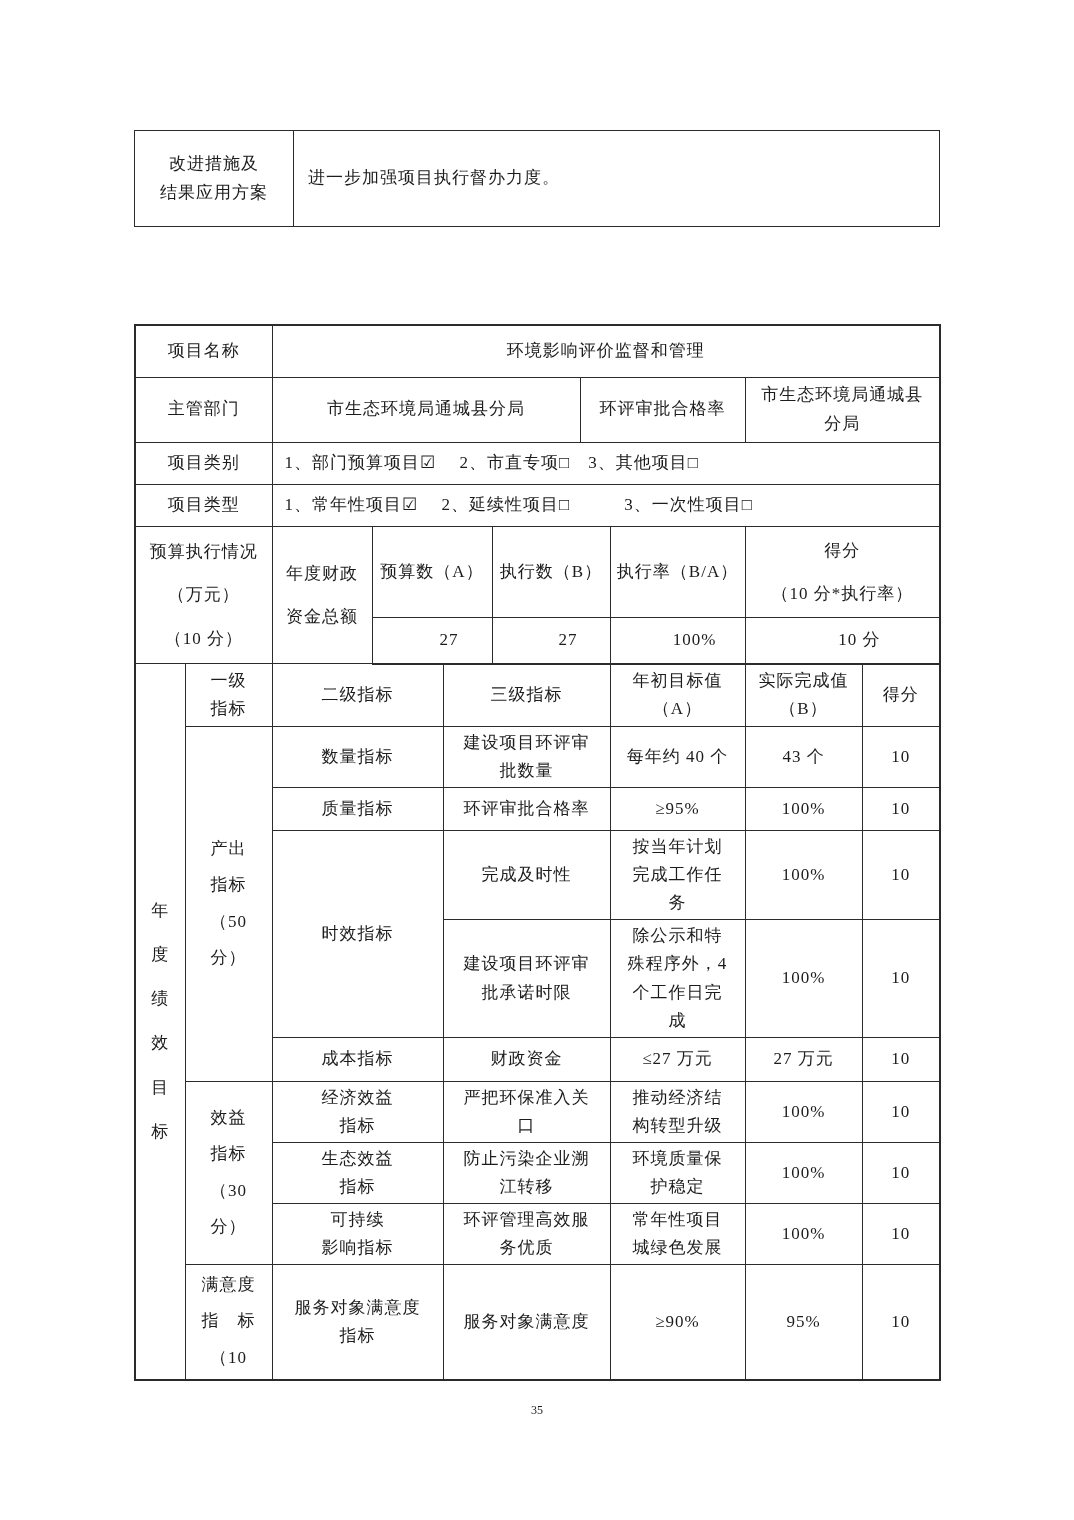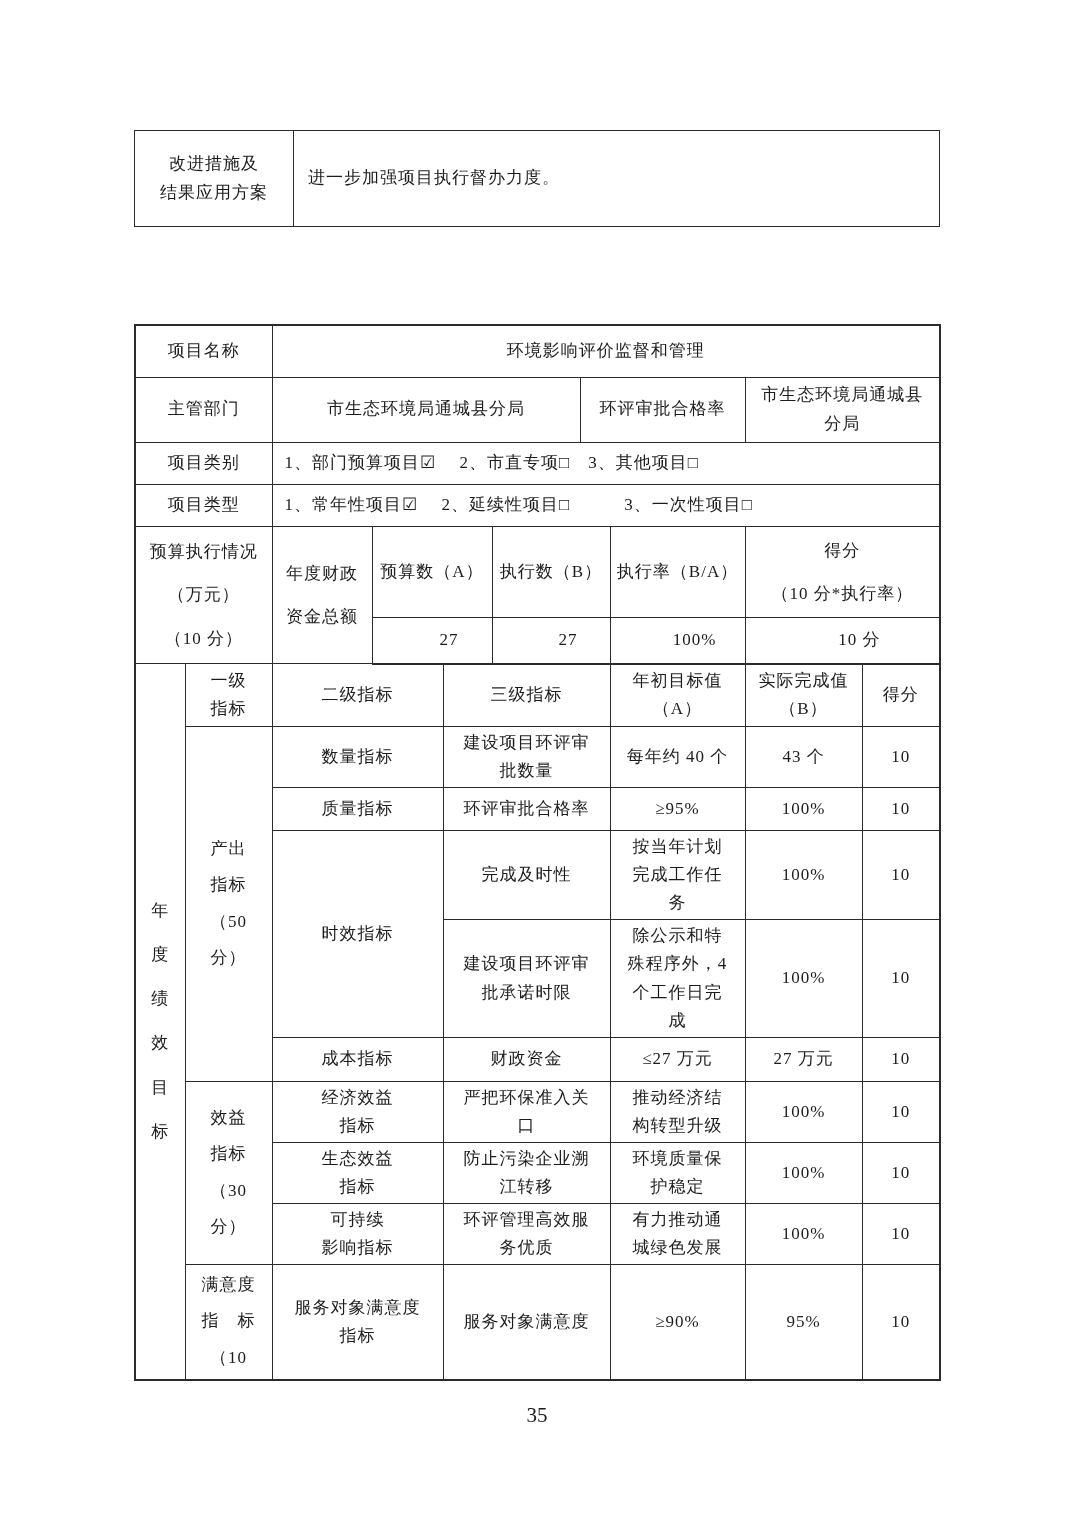--- a/index.html
+++ b/index.html
@@ -45,21 +45,21 @@
     border:2px solid #2b2b2b;
   }
   .left-text{text-align:left;padding-left:12px;margin-left:46px;}
   .lh-big{line-height:2.55;}
   .group-cell{line-height:2.15;}
   .side-cell{line-height:2.6;}
   .thick-bottom td{border-bottom-width:2px;padding-left:38px;}
   
   .page-number{
     position:absolute;left:0;top:1403px;width:100%;
-    text-align:center;font-size:21px;
+    text-align:center;font-size:12px;
   }
 </style>
 </head>
 <body>
 
 <div class="page">
 
   <table class="improve-table">
     <tbody>
         <tr style="height:96px;">
@@ -221,21 +221,21 @@
 护稳定</td>
       <td>100%</td>
       <td>10</td>
     </tr>
 
     <tr style="height:58px;">
       <td colspan="2">可持续
 影响指标</td>
       <td colspan="3">环评管理高效服
 务优质</td>
-      <td>有力推动通
+      <td>常年性项目
 城绿色发展</td>
       <td>100%</td>
       <td>10</td>
     </tr>
 
     <tr style="height:114px;">
       <td class="group-cell">满意度
 指　标
 （10</td>
       <td colspan="2">服务对象满意度

